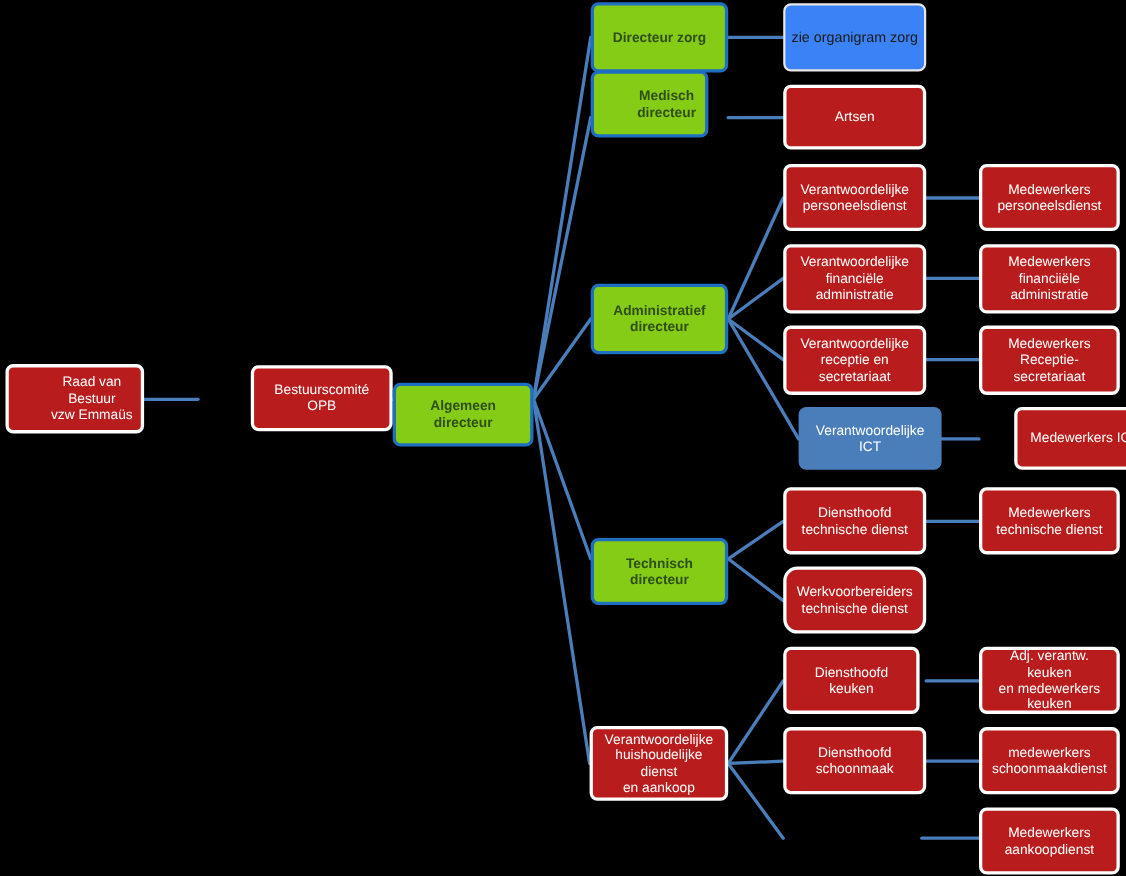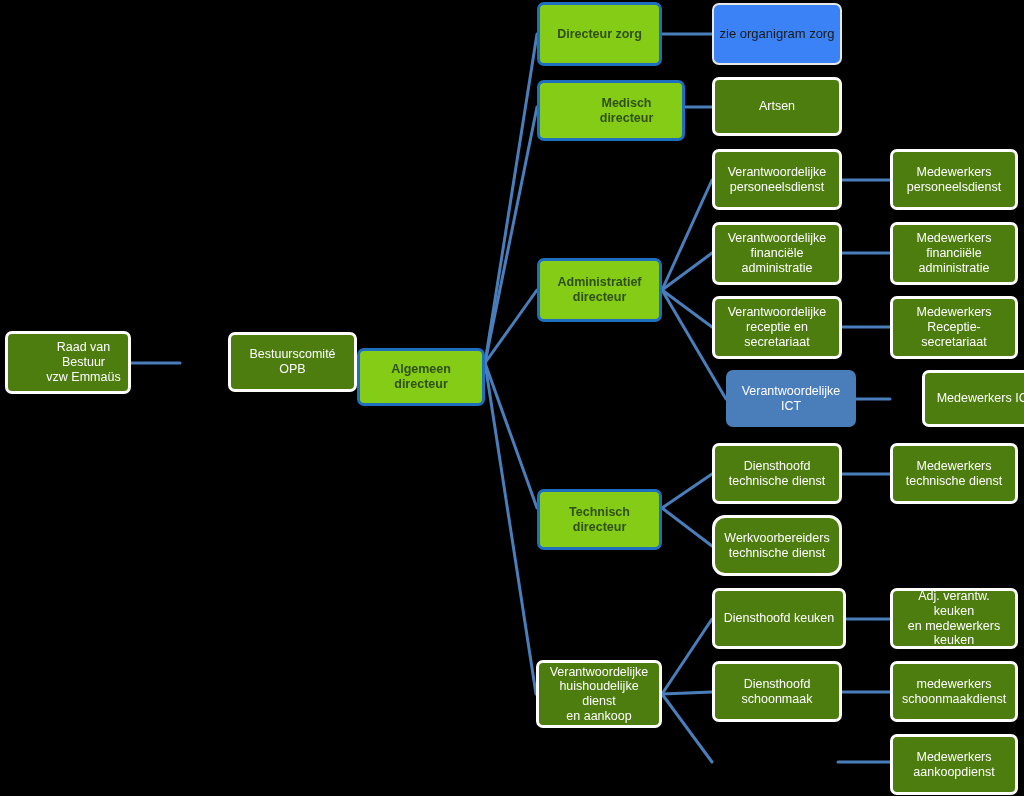--- a/index.html
+++ b/index.html
@@ -34,21 +34,21 @@
     justify-content: center;
     text-align: center;
     border-radius: 7px;
     line-height: 1.18;
     padding: 2px 5px;
     white-space: pre-line;
     z-index: 2;
   }
   
   .node.blue {
-    background: #4d7c0f;
+    background: #b91c1c;
     color: #ffffff;
     border: 3px solid #ffffff;
     font-size: 12.5px;
   }
   
   .node.blue-noframe {
     background: #4a7ebb;
     color: #ffffff;
     border: none;
     font-size: 12.5px;
@@ -106,21 +106,21 @@
       <polyline points="842,692 890,692" fill="none" stroke="#4a7ebb" stroke-width="3" stroke-linecap="round" stroke-linejoin="round"></polyline>
       <polyline points="838,762 890,762" fill="none" stroke="#4a7ebb" stroke-width="3" stroke-linecap="round" stroke-linejoin="round"></polyline>
     </svg>
   <div id="node-layer">
       <div class="node blue" style="left: 5px; top: 331px; width: 126px; height: 63px; padding-left: 36px;"><span class="node-label">Raad van Bestuur
 vzw Emmaüs</span></div>
       <div class="node blue" style="left: 180px; top: 332px; width: 129px; height: 60px; margin-left: 48px;"><span class="node-label">Bestuurscomité OPB</span></div>
       <div class="node yellow" style="left: 357px; top: 334px; width: 128px; height: 58px; margin-top: 14px;"><span class="node-label">Algemeen directeur</span></div>
       <div class="node yellow" style="left: 537px; top: 2px; width: 125px; height: 64px;"><span class="node-label">Directeur zorg</span></div>
       <div class="node white" style="left: 712px; top: 3px; width: 130px; height: 62px;"><span class="node-label">zie organigram zorg</span></div>
-      <div class="node yellow" style="left: 537px; top: 80px; width: 148px; height: 61px; padding-left: 36px;"><span class="node-label">Medisch directeur</span></div>
+      <div class="node yellow" style="left: 537px; top: 64px; width: 107px; height: 61px; padding-left: 36px;"><span class="node-label">Medisch directeur</span></div>
       <div class="node blue" style="left: 712px; top: 77px; width: 130px; height: 59px;"><span class="node-label">Artsen</span></div>
       <div class="node yellow" style="left: 537px; top: 258px; width: 125px; height: 64px;"><span class="node-label">Administratief
 directeur</span></div>
       <div class="node blue" style="left: 712px; top: 149px; width: 130px; height: 61px;"><span class="node-label">Verantwoordelijke
 personeelsdienst</span></div>
       <div class="node blue" style="left: 890px; top: 149px; width: 128px; height: 61px;"><span class="node-label">Medewerkers
 personeelsdienst</span></div>
       <div class="node blue" style="left: 712px; top: 222px; width: 130px; height: 63px;"><span class="node-label">Verantwoordelijke
 financiële
 administratie</span></div>
@@ -138,21 +138,21 @@
       <div class="node yellow" style="left: 537px; top: 478px; width: 125px; height: 61px; margin-top: 11px;"><span class="node-label">Technisch directeur</span></div>
       <div class="node blue" style="left: 712px; top: 443px; width: 130px; height: 61px;"><span class="node-label">Diensthoofd
 technische dienst</span></div>
       <div class="node blue" style="left: 890px; top: 443px; width: 128px; height: 61px;"><span class="node-label">Medewerkers
 technische dienst</span></div>
       <div class="node blue" style="left: 712px; top: 515px; width: 130px; height: 61px; border-radius: 13px;"><span class="node-label">Werkvoorbereiders
 technische dienst</span></div>
       <div class="node blue" style="left: 536px; top: 660px; width: 126px; height: 68px;"><span class="node-label">Verantwoordelijke
 huishoudelijke dienst
 en aankoop</span></div>
-      <div class="node blue" style="left: 712px; top: 588px; width: 134px; height: 61px;"><span class="node-label">Diensthoofd keuken</span></div>
+      <div class="node blue" style="left: 712px; top: 588px; width: 124px; height: 61px;"><span class="node-label">Diensthoofd keuken</span></div>
       <div class="node blue" style="left: 890px; top: 588px; width: 128px; height: 61px;"><span class="node-label">Adj. verantw. keuken
 en medewerkers
 keuken</span></div>
       <div class="node blue" style="left: 712px; top: 661px; width: 130px; height: 61px;"><span class="node-label">Diensthoofd
 schoonmaak</span></div>
       <div class="node blue" style="left: 890px; top: 661px; width: 128px; height: 61px;"><span class="node-label">medewerkers
 schoonmaakdienst</span></div>
       <div class="node blue" style="left: 890px; top: 734px; width: 128px; height: 61px;"><span class="node-label">Medewerkers
 aankoopdienst</span></div>
     </div>

